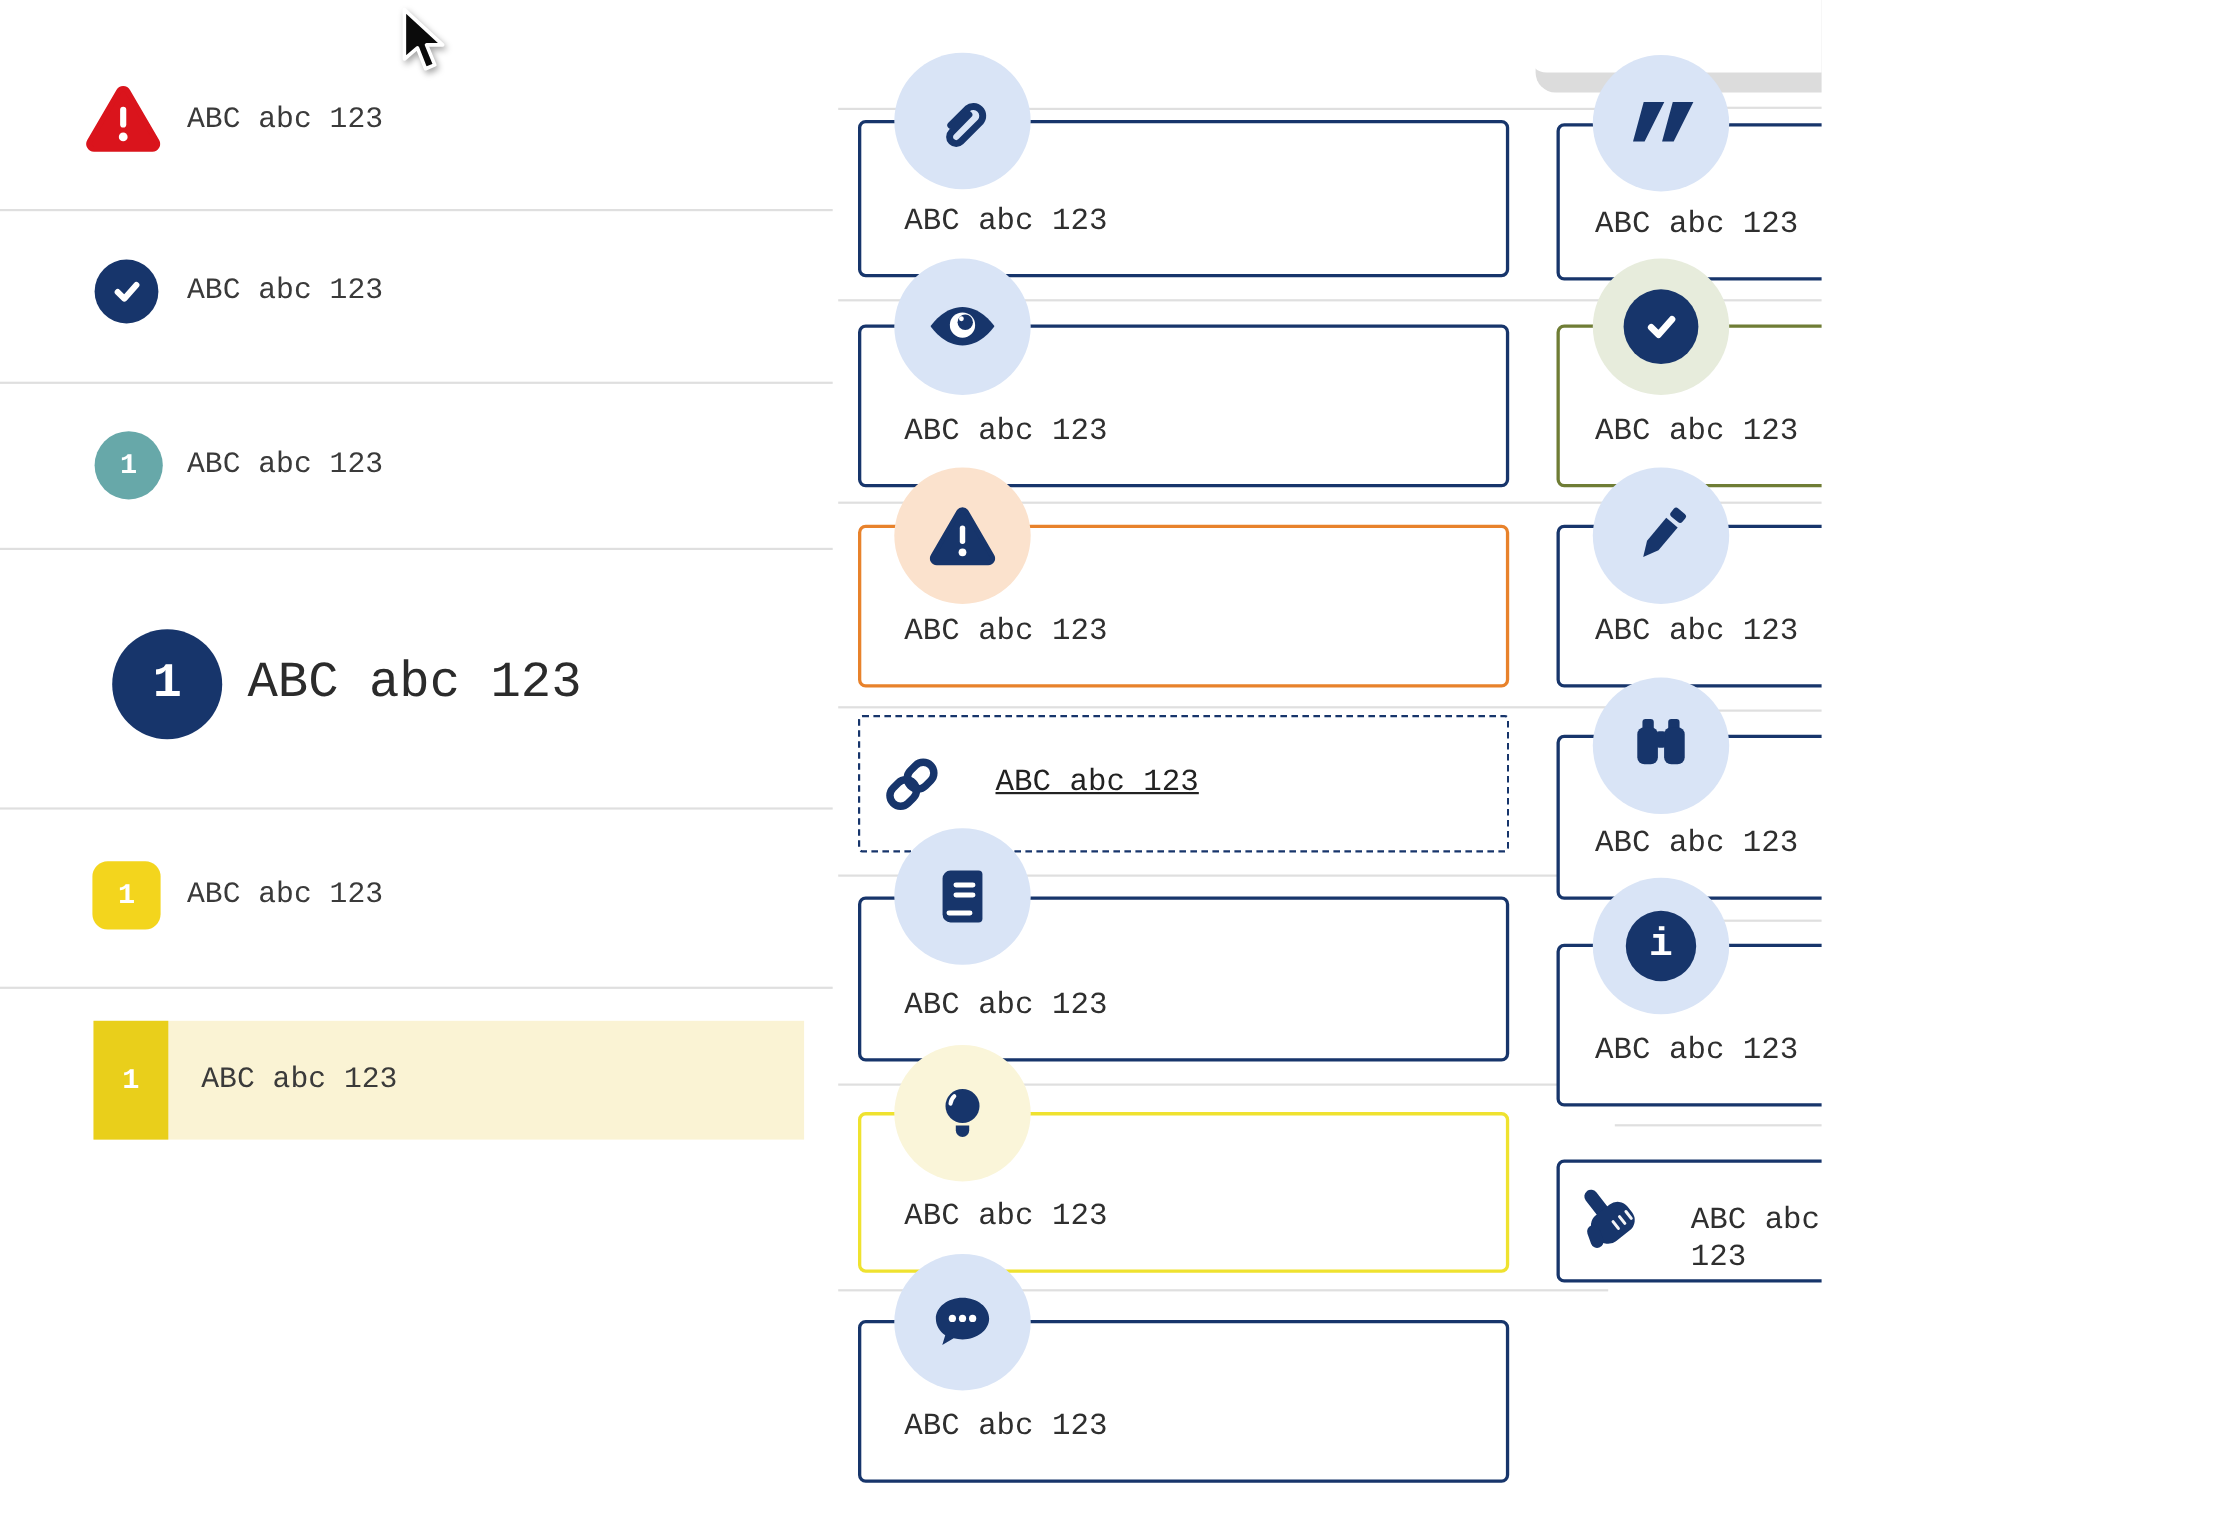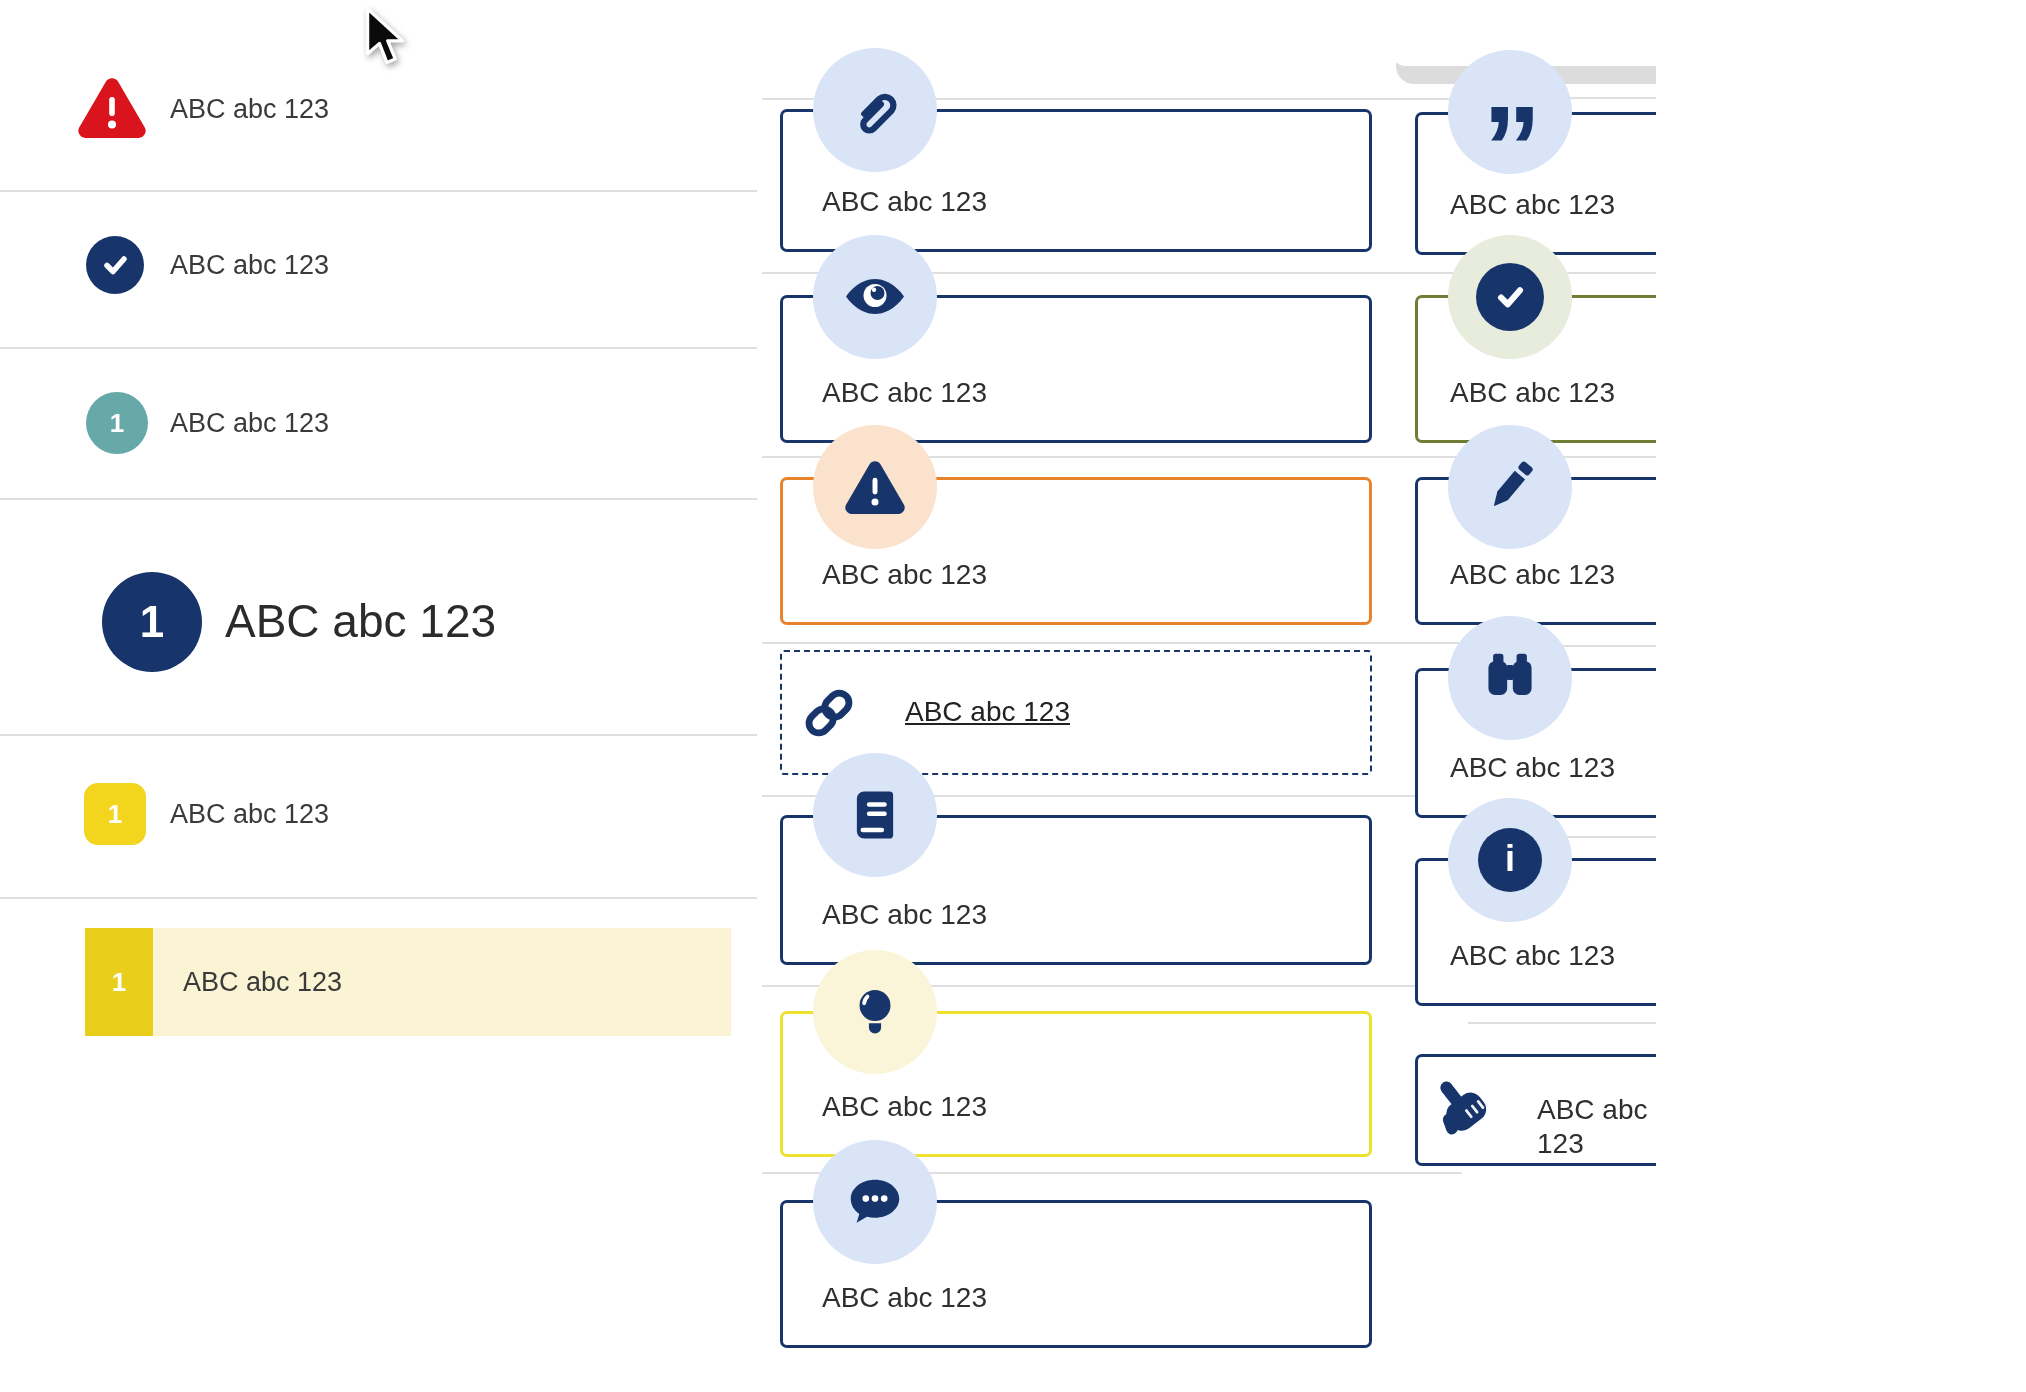--- a/index.html
+++ b/index.html
@@ -1,18 +1,18 @@
 <!DOCTYPE html>
 <html><head>
 <meta charset="utf-8">
 <style>
   html,body{margin:0;padding:0;background:#ffffff;}
   .canvas{
     position:relative;width:1656px;height:1392px;background:#ffffff;overflow:hidden;
-    font-family:Liberation Sans, sans-serif;color:#333333;
+    font-family:Liberation Mono, monospace;color:#333333;
   }
   .hr{position:absolute;height:2px;background:#dfdfdf;z-index:1;}
   
   .l-label{position:absolute;font-size:27px;line-height:36px;color:#3a3a3a;z-index:2;}
   .l-icon{position:absolute;z-index:2;display:flex;align-items:center;justify-content:center;}
   .circle{border-radius:50%;display:flex;align-items:center;justify-content:center;}
   .navy-bg{background:#17356b;}
   .teal-bg{background:#67a8a9;}
   .num{color:#ffffff;font-weight:bold;}
   .ysquare{background:#f3d51d;border-radius:14px;display:flex;align-items:center;justify-content:center;}

